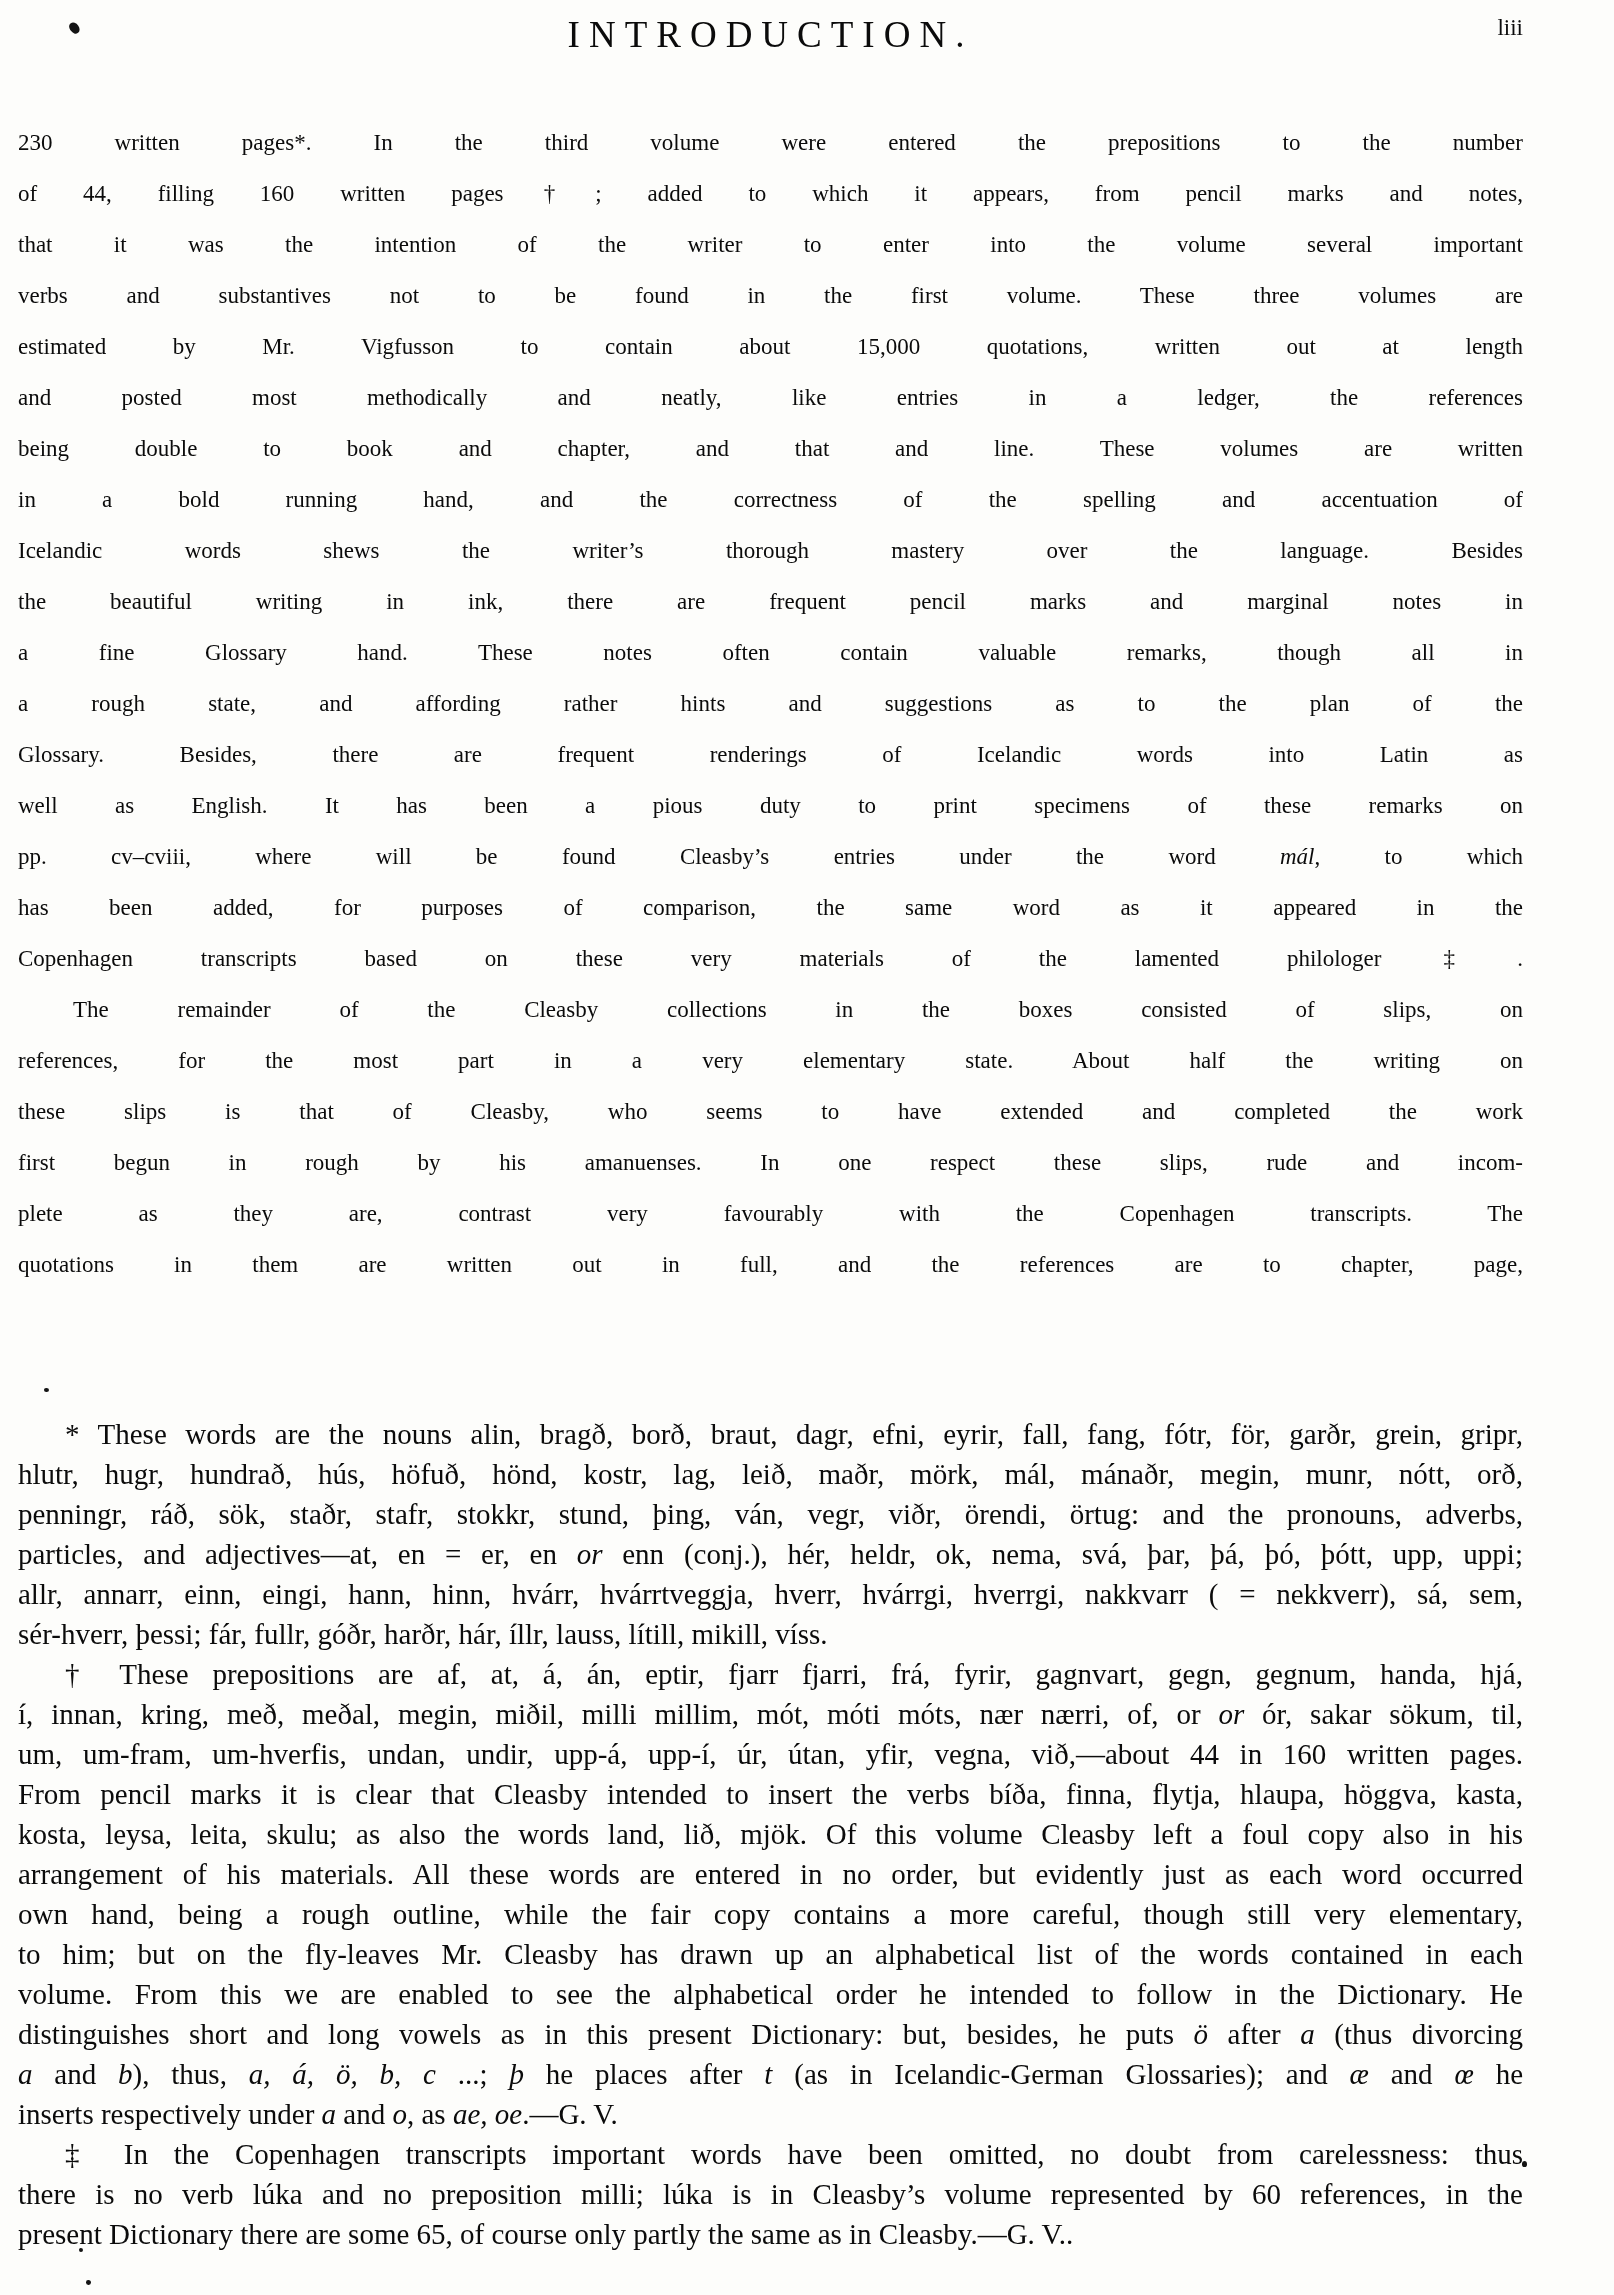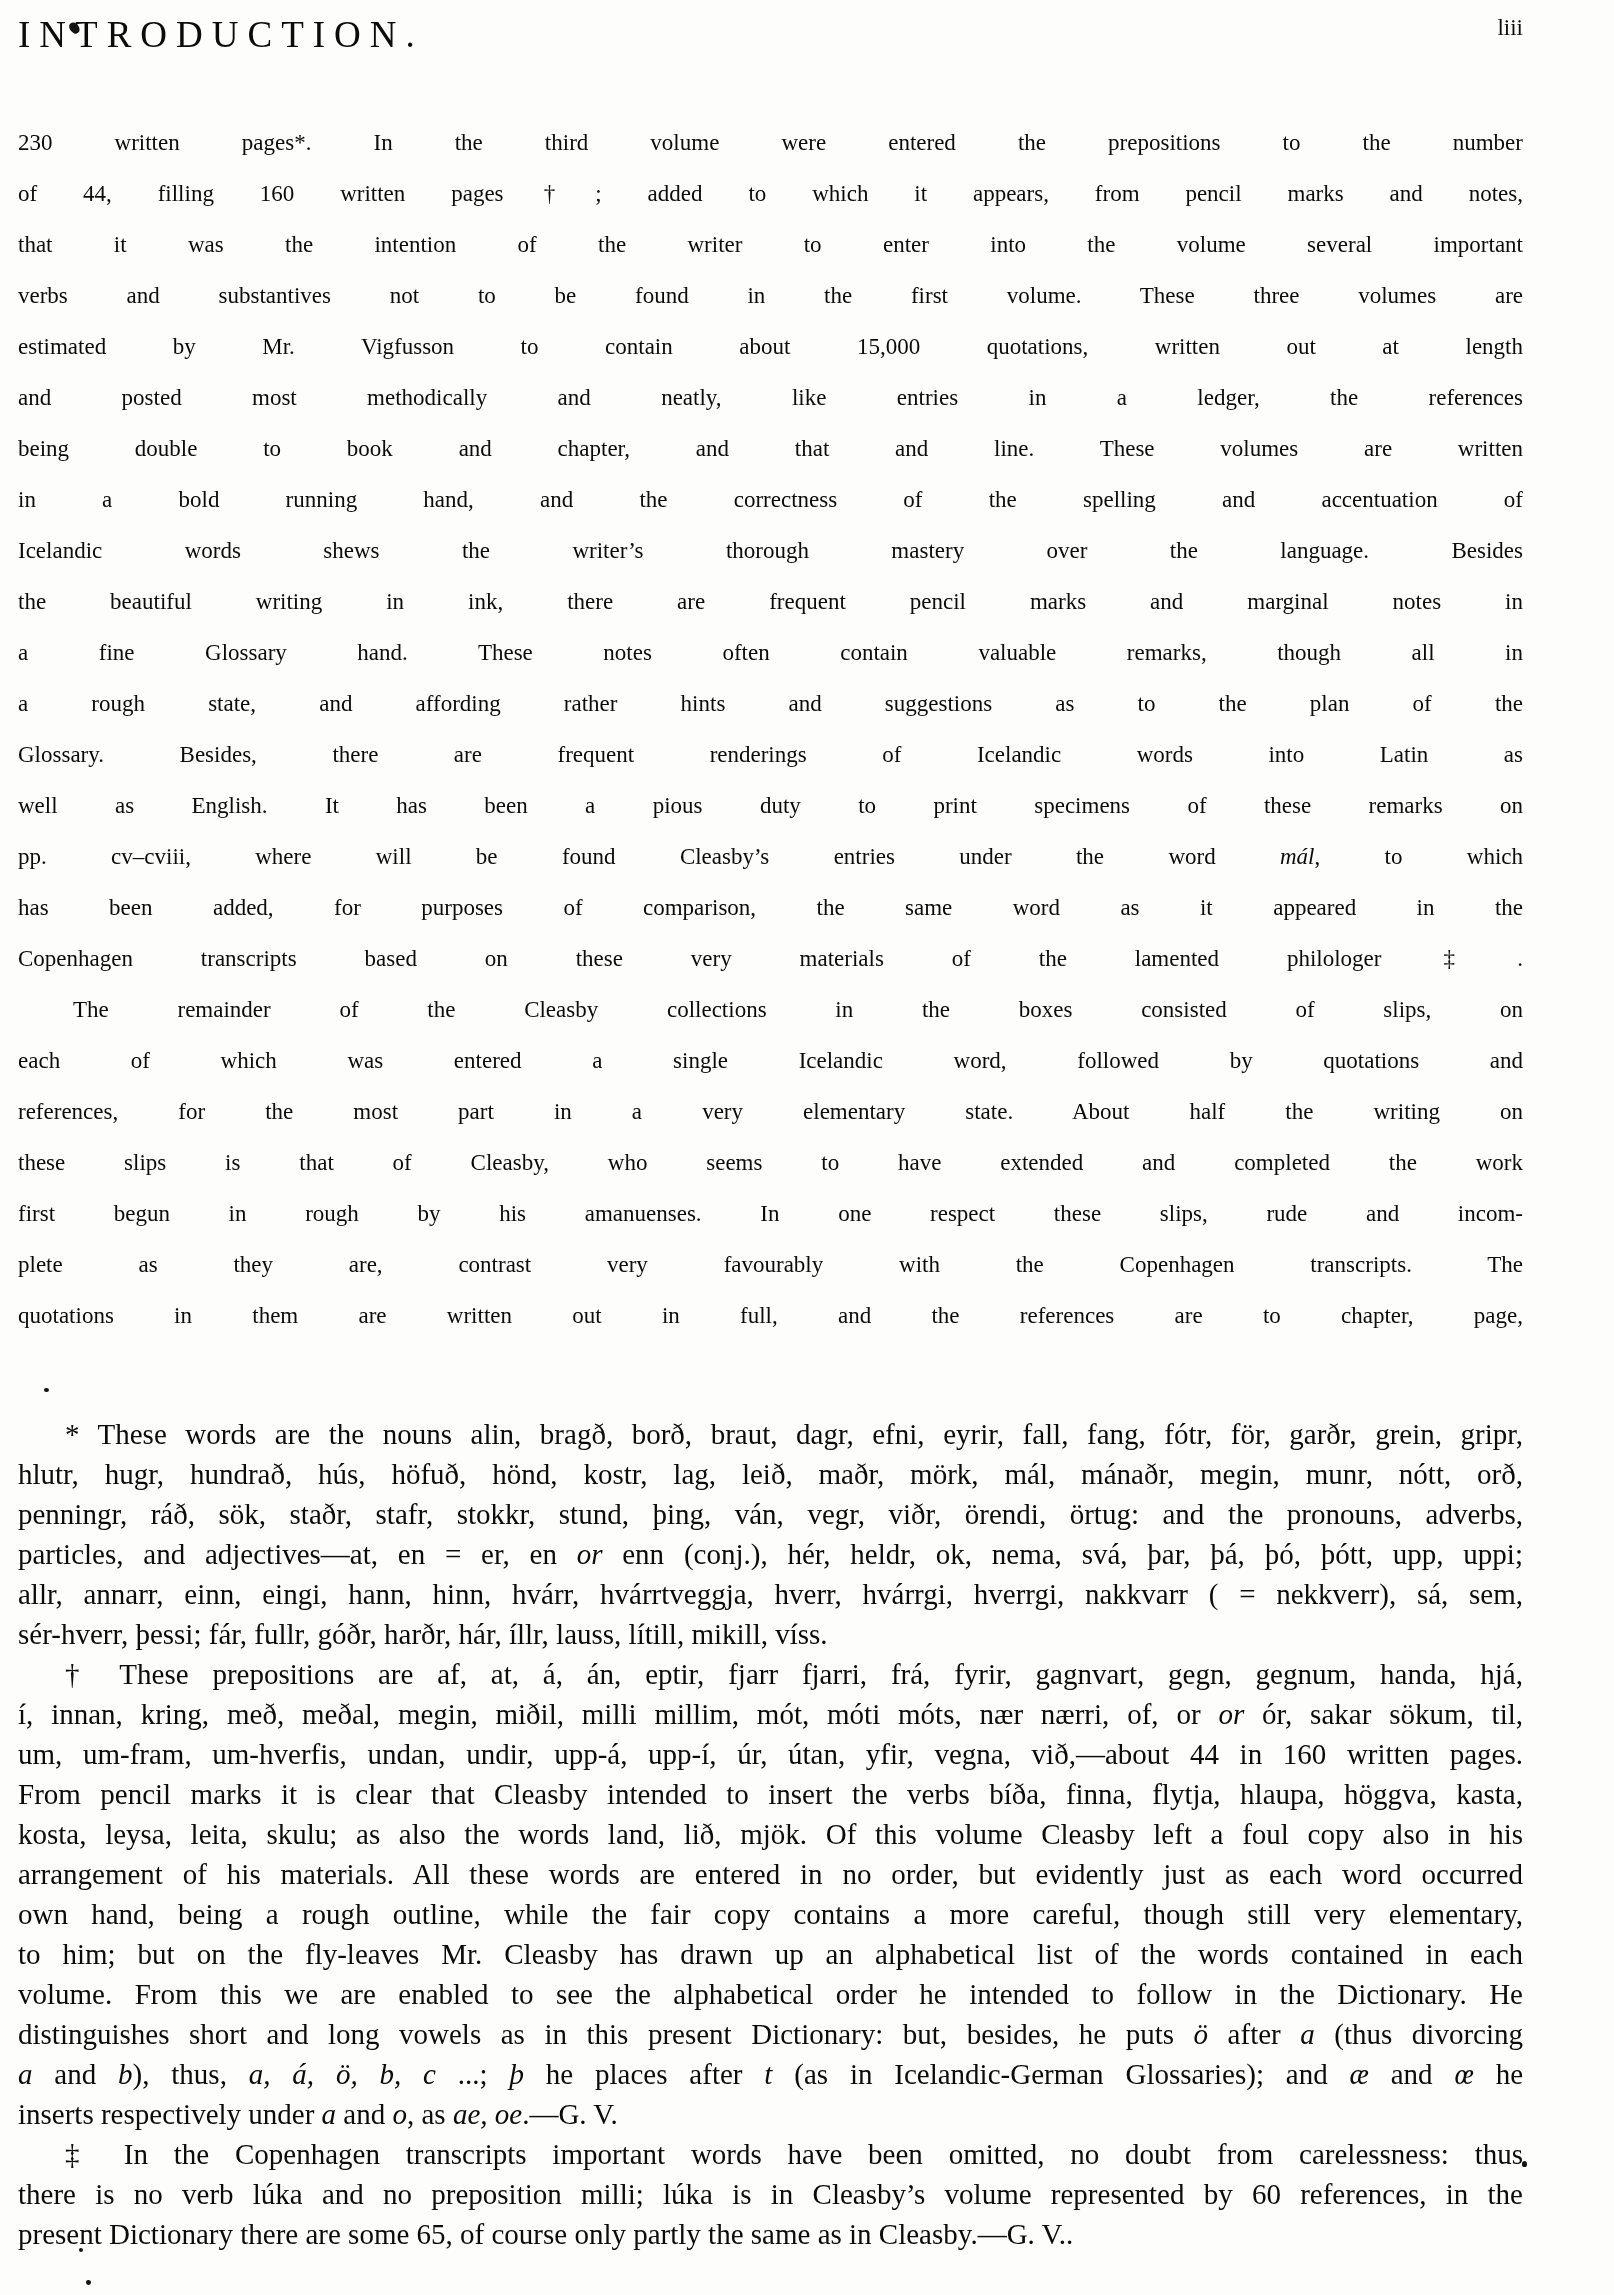--- a/index.html
+++ b/index.html
@@ -15,21 +15,21 @@
   .running-head {
     position: absolute;
     left: 18px;
     top: 13px;
     width: 1505px;
     height: 49px;
   }
   .head-title {
     position: absolute;
     left: 0; right: 0;
-    text-align: left;
+    text-align: center;
     font-size: 37px;
     letter-spacing: 9px;
     white-space: nowrap;
   }
   .head-folio {
     position: absolute;
     right: 0;
     top: 1.6px;
     font-size: 23px;
   }
@@ -94,21 +94,20 @@
         <div class="tline">a fine Glossary hand. These notes often contain valuable remarks, though all in</div>
         <div class="tline">a rough state, and affording rather hints and suggestions as to the plan of the</div>
         <div class="tline">Glossary. Besides, there are frequent renderings of Icelandic words into Latin as</div>
         <div class="tline">well as English. It has been a pious duty to print specimens of these remarks on</div>
         <div class="tline">pp. cv–cviii, where will be found Cleasby’s entries under the word <em>mál</em>, to which</div>
         <div class="tline">has been added, for purposes of comparison, the same word as it appeared in the</div>
         <div class="tline">Copenhagen transcripts based on these very materials of the lamented philologer‡.</div>
       </div>
     <div>
         <div class="tline ind">The remainder of the Cleasby collections in the boxes consisted of slips, on</div>
-        <div class="tline">each of which was entered a single Icelandic word, followed by quotations and</div>
         <div class="tline">references, for the most part in a very elementary state. About half the writing on</div>
         <div class="tline">these slips is that of Cleasby, who seems to have extended and completed the work</div>
         <div class="tline">first begun in rough by his amanuenses. In one respect these slips, rude and incom-</div>
         <div class="tline">plete as they are, contrast very favourably with the Copenhagen transcripts. The</div>
         <div class="tline">quotations in them are written out in full, and the references are to chapter, page,</div>
       </div>
   </div>
 
   <div class="fnotes">
     <div>

